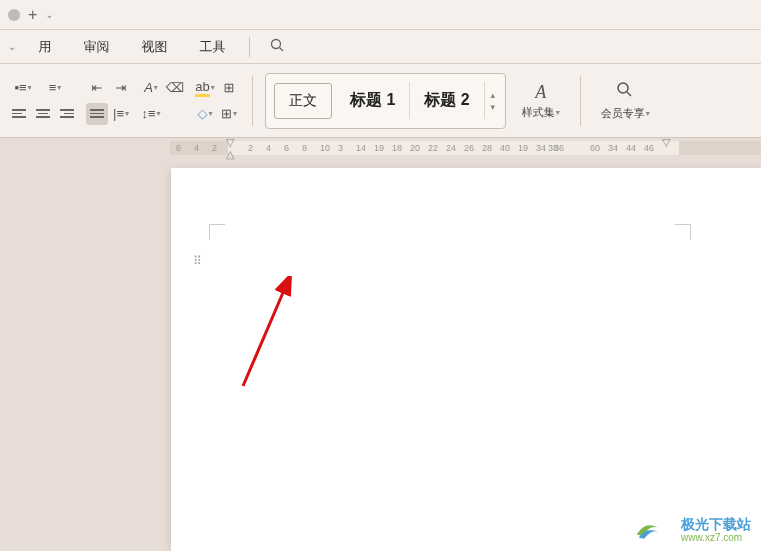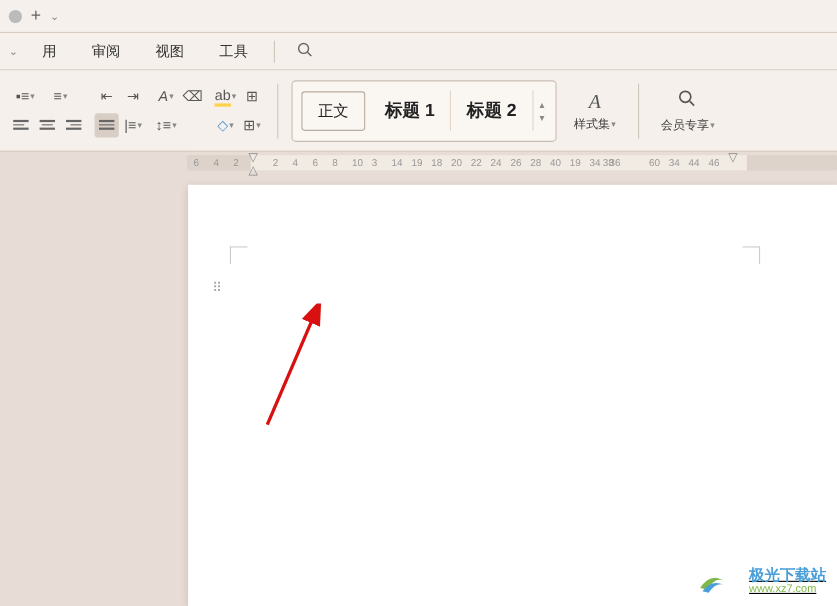--- a/index.html
+++ b/index.html
@@ -251,23 +251,22 @@
       left: 42px;
       width: 120px;
       height: 120px;
       pointer-events: none;
     }
     .watermark {
       position: absolute;
       bottom: 8px;
       right: 10px;
       display: flex;
-      align-items: flex-start;
+      align-items: flex-end;
       gap: 20px;
-      text-decoration: underline;
     }
     .watermark-logo {
       width: 28px;
       height: 28px;
     }
     .watermark-text {
       display: flex;
       flex-direction: column;
       line-height: 1.1;
     }

